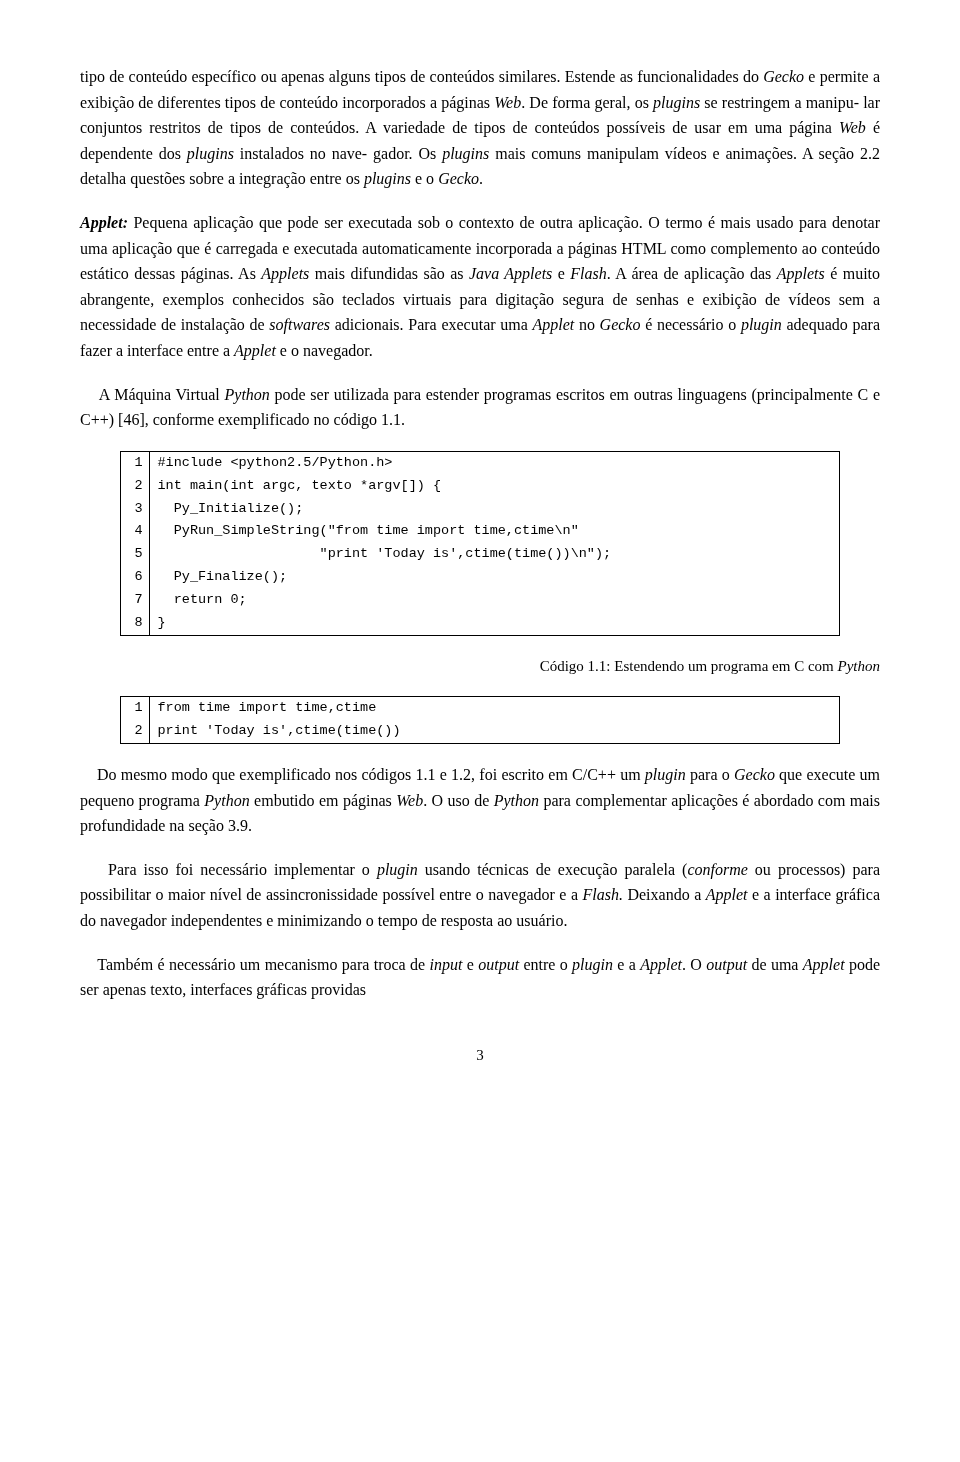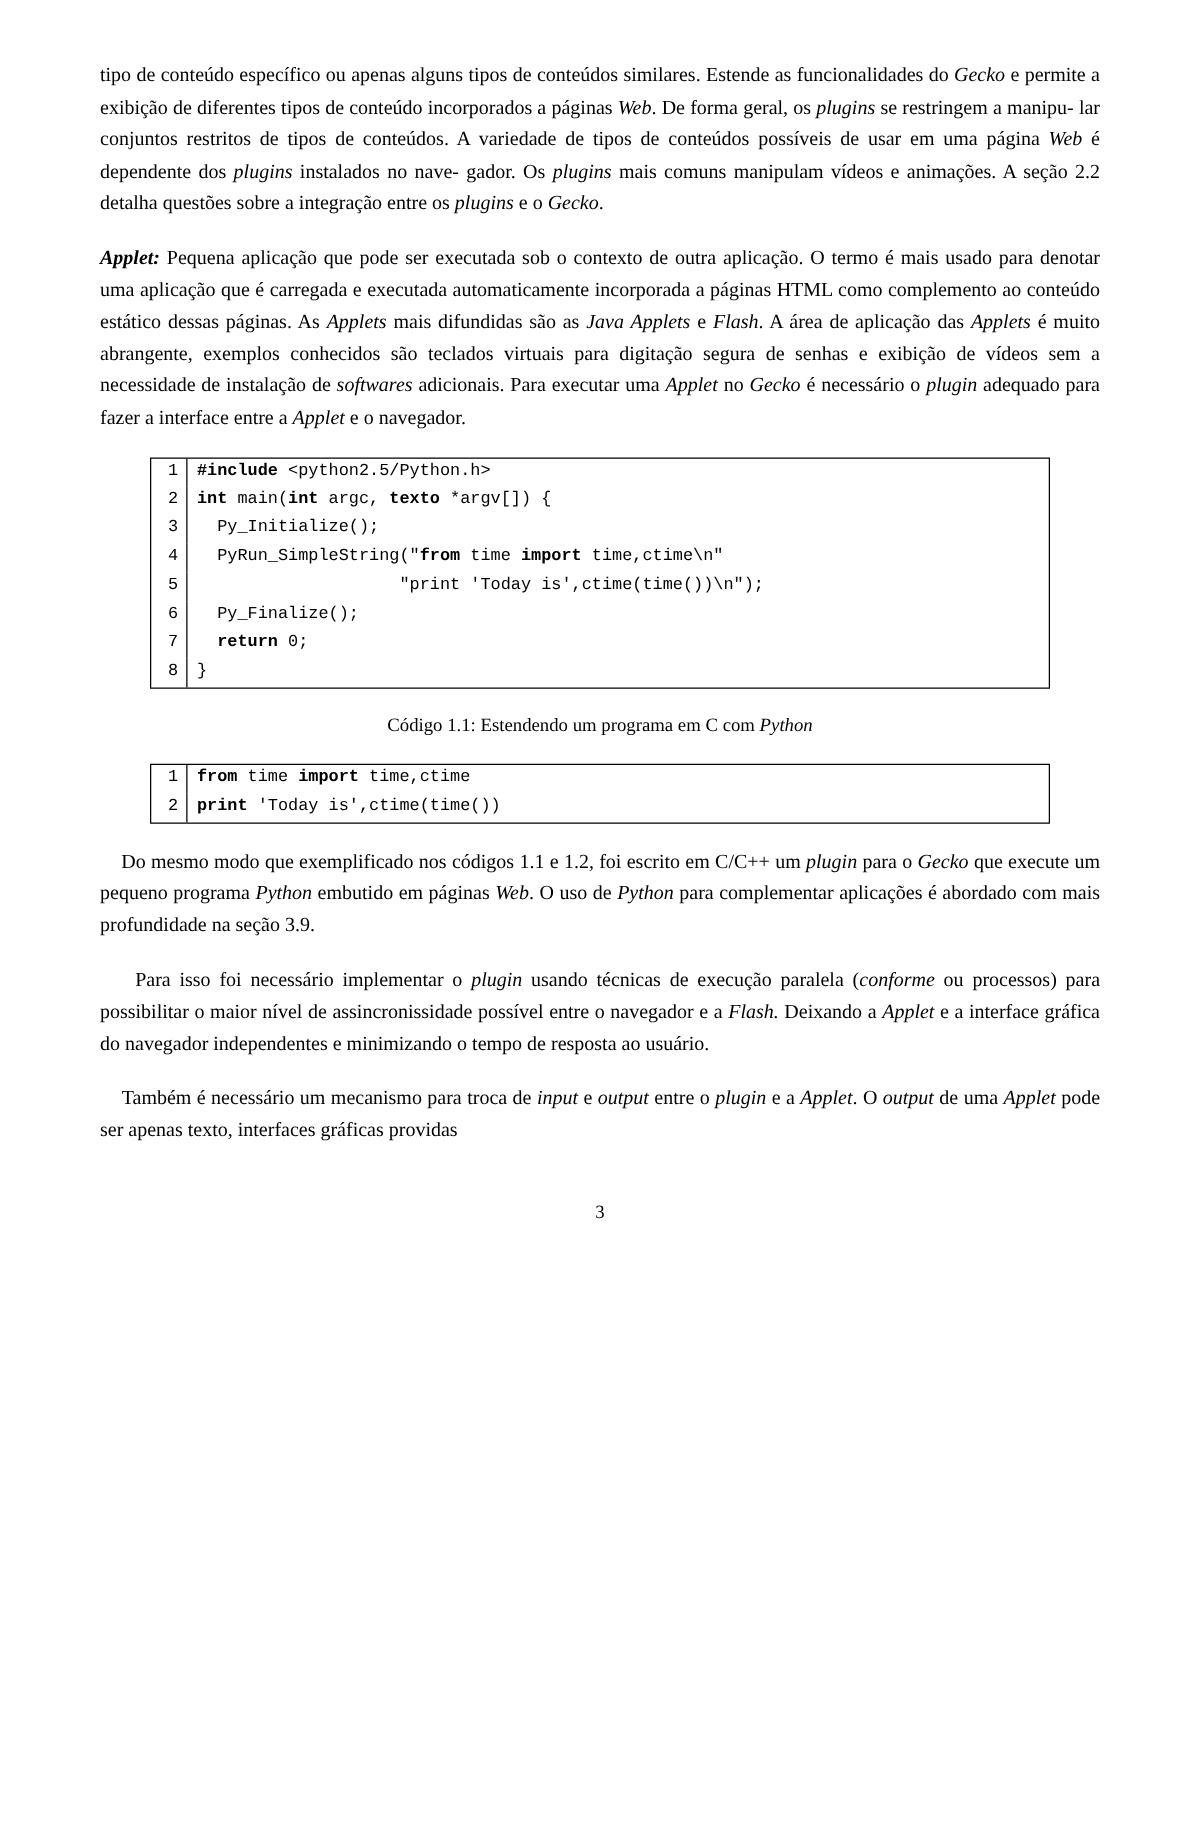--- a/index.html
+++ b/index.html
@@ -8,21 +8,21 @@
       color: #000;
       font-family: "Computer Modern", "Latin Modern", Georgia, serif;
       font-size: 16px;
       line-height: 1.6;
       width: 960px;
       min-height: 1462px;
       padding: 48px 80px 60px 80px;
     }
     .page-content {
       max-width: 800px;
-      margin: 0 auto;
+      margin: 16px auto;
     }
     p {
       text-align: justify;
       margin-bottom: 10px;
       hyphens: auto;
     }
     .italic { font-style: italic; }
     .bold-italic { font-weight: bold; font-style: italic; }
     .mono {
       font-family: "Courier New", Courier, monospace;
@@ -48,35 +48,35 @@
       vertical-align: top;
       color: #000;
       user-select: none;
     }
     .code-block td.line-code {
       padding: 1px 6px 1px 8px;
       vertical-align: top;
       white-space: pre;
     }
     .code-caption {
-      text-align: center;
+      text-align: right;
       font-size: 15px;
       margin-top: 8px;
       margin-bottom: 14px;
     }
     .applet-lead {
       margin-bottom: 10px;
       font-family: Liberation Serif, serif;
     }
     .page-number {
       text-align: center;
       margin-top: 40px;
       font-size: 15px;
     }
-    .kw { font-weight: bold; }
+    .kw { font-weight: normal; }
     .section-gap { margin-top: 18px; }
   </style>
 </head>
 <body>
 
 <div class="page-content">
 
   <p>
     tipo de conteúdo específico ou apenas alguns tipos de conteúdos similares. Estende
     as funcionalidades do <span class="italic">Gecko</span> e permite a exibição de diferentes tipos de conteúdo
@@ -91,20 +91,24 @@
     <span class="bold-italic">Applet:</span> Pequena aplicação que pode ser executada sob o contexto de outra aplicação.
     O termo é mais usado para denotar uma aplicação que é carregada e executada
     automaticamente incorporada a páginas HTML como complemento ao conteúdo
     estático dessas páginas. As <span class="italic">Applets</span> mais difundidas são as <span class="italic">Java Applets</span> e <span class="italic">Flash</span>. A
     área de aplicação das <span class="italic">Applets</span> é muito abrangente, exemplos conhecidos são teclados
     virtuais para digitação segura de senhas e exibição de vídeos sem a necessidade de
     instalação de <span class="italic">softwares</span> adicionais. Para executar uma <span class="italic">Applet</span> no <span class="italic">Gecko</span> é necessário
     o <span class="italic">plugin</span> adequado para fazer a interface entre a <span class="italic">Applet</span> e o navegador.
   </p>
 
+  <p class="section-gap">
+    &nbsp;&nbsp;&nbsp;&nbsp;A Máquina Virtual <span class="italic">Python</span> pode ser utilizada para estender programas escritos em
+    outras linguagens (principalmente C e C++) [46], conforme exemplificado no código 1.1.
+  </p>
 
   <div class="code-block">
     <table>
       <tbody>
           <tr>
         <td class="line-num">1</td>
         <td class="line-code"><span class="kw">#include</span> &lt;python2.5/Python.h&gt;</td>
       </tr>
       <tr>
         <td class="line-num">2</td>

